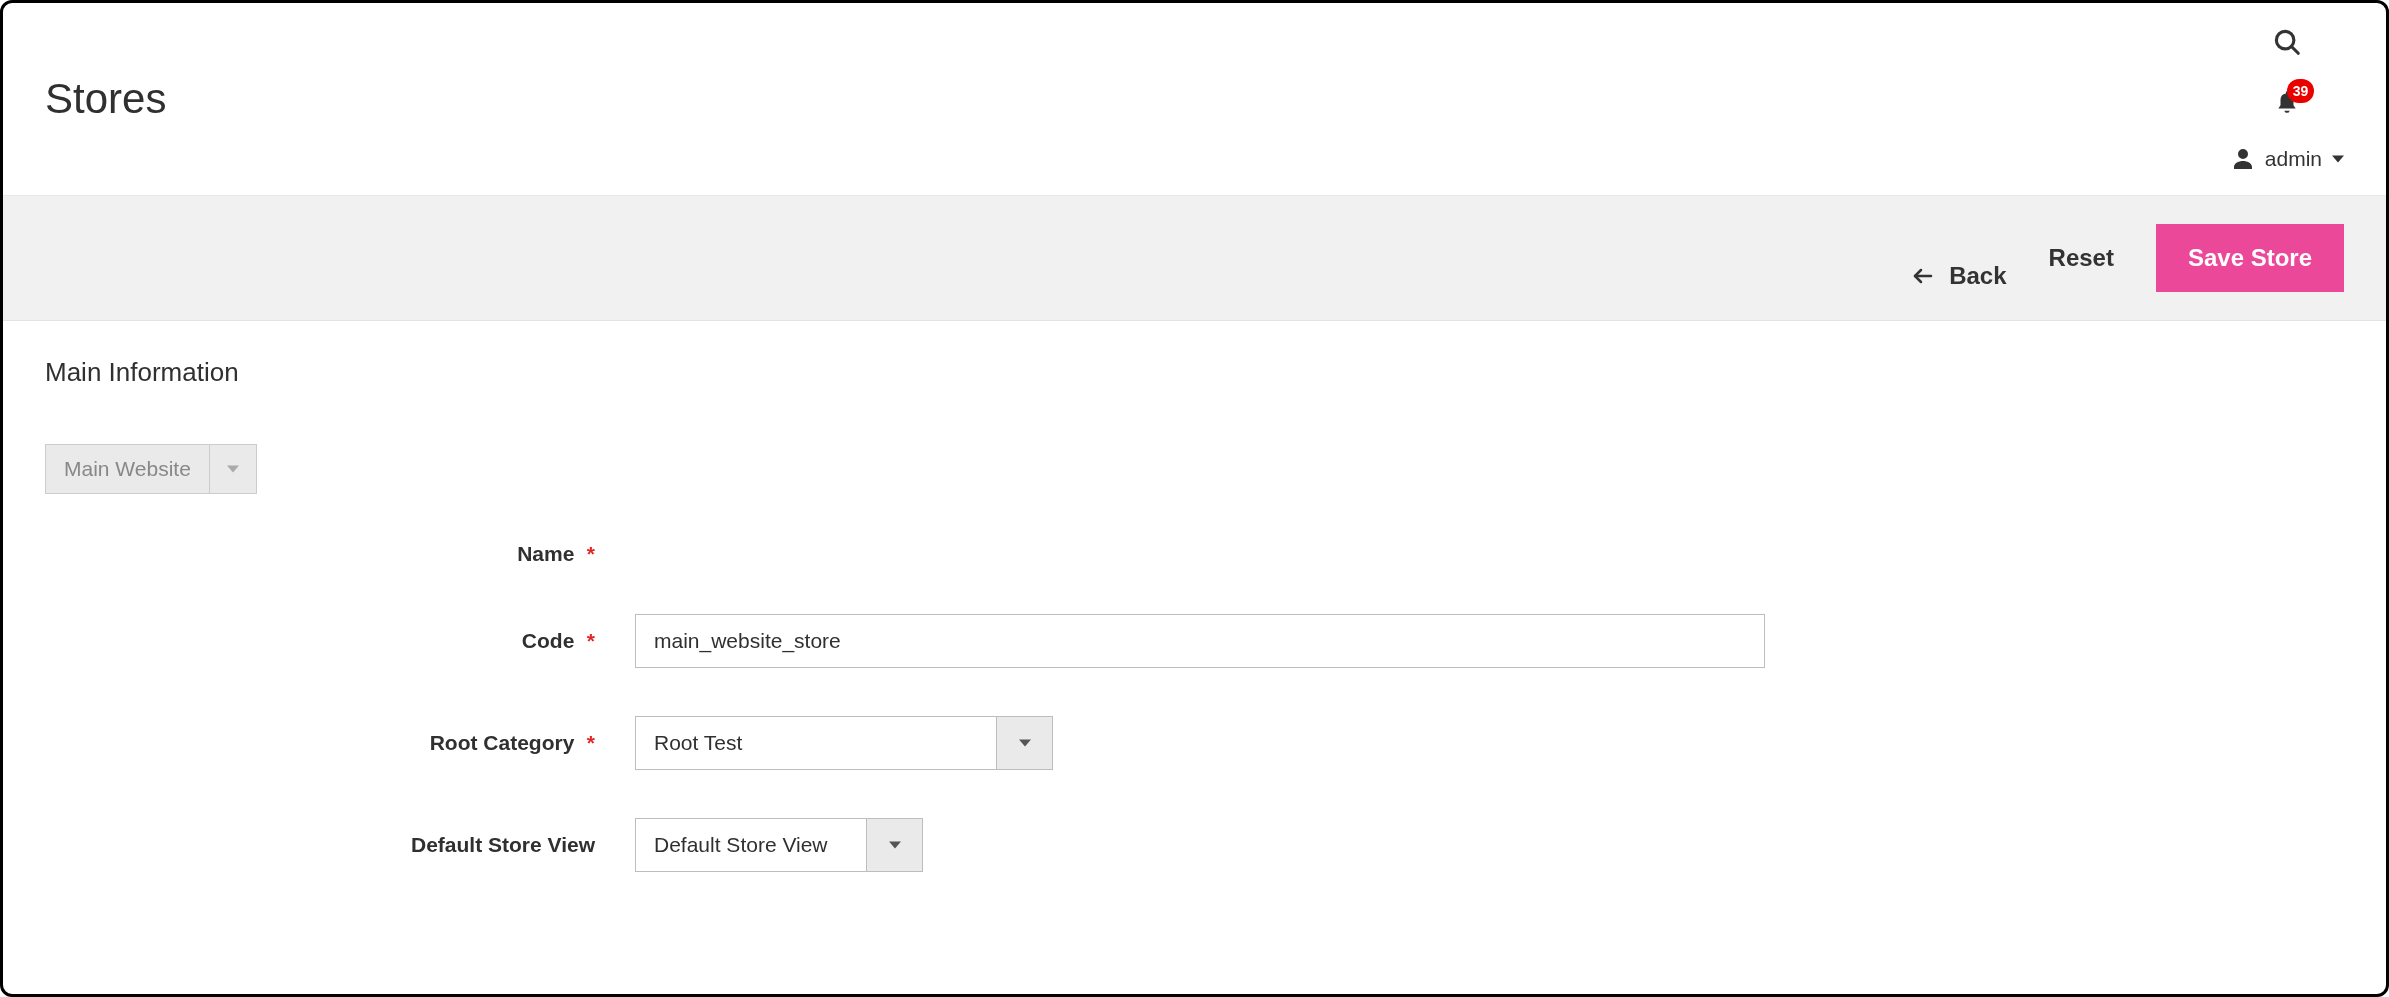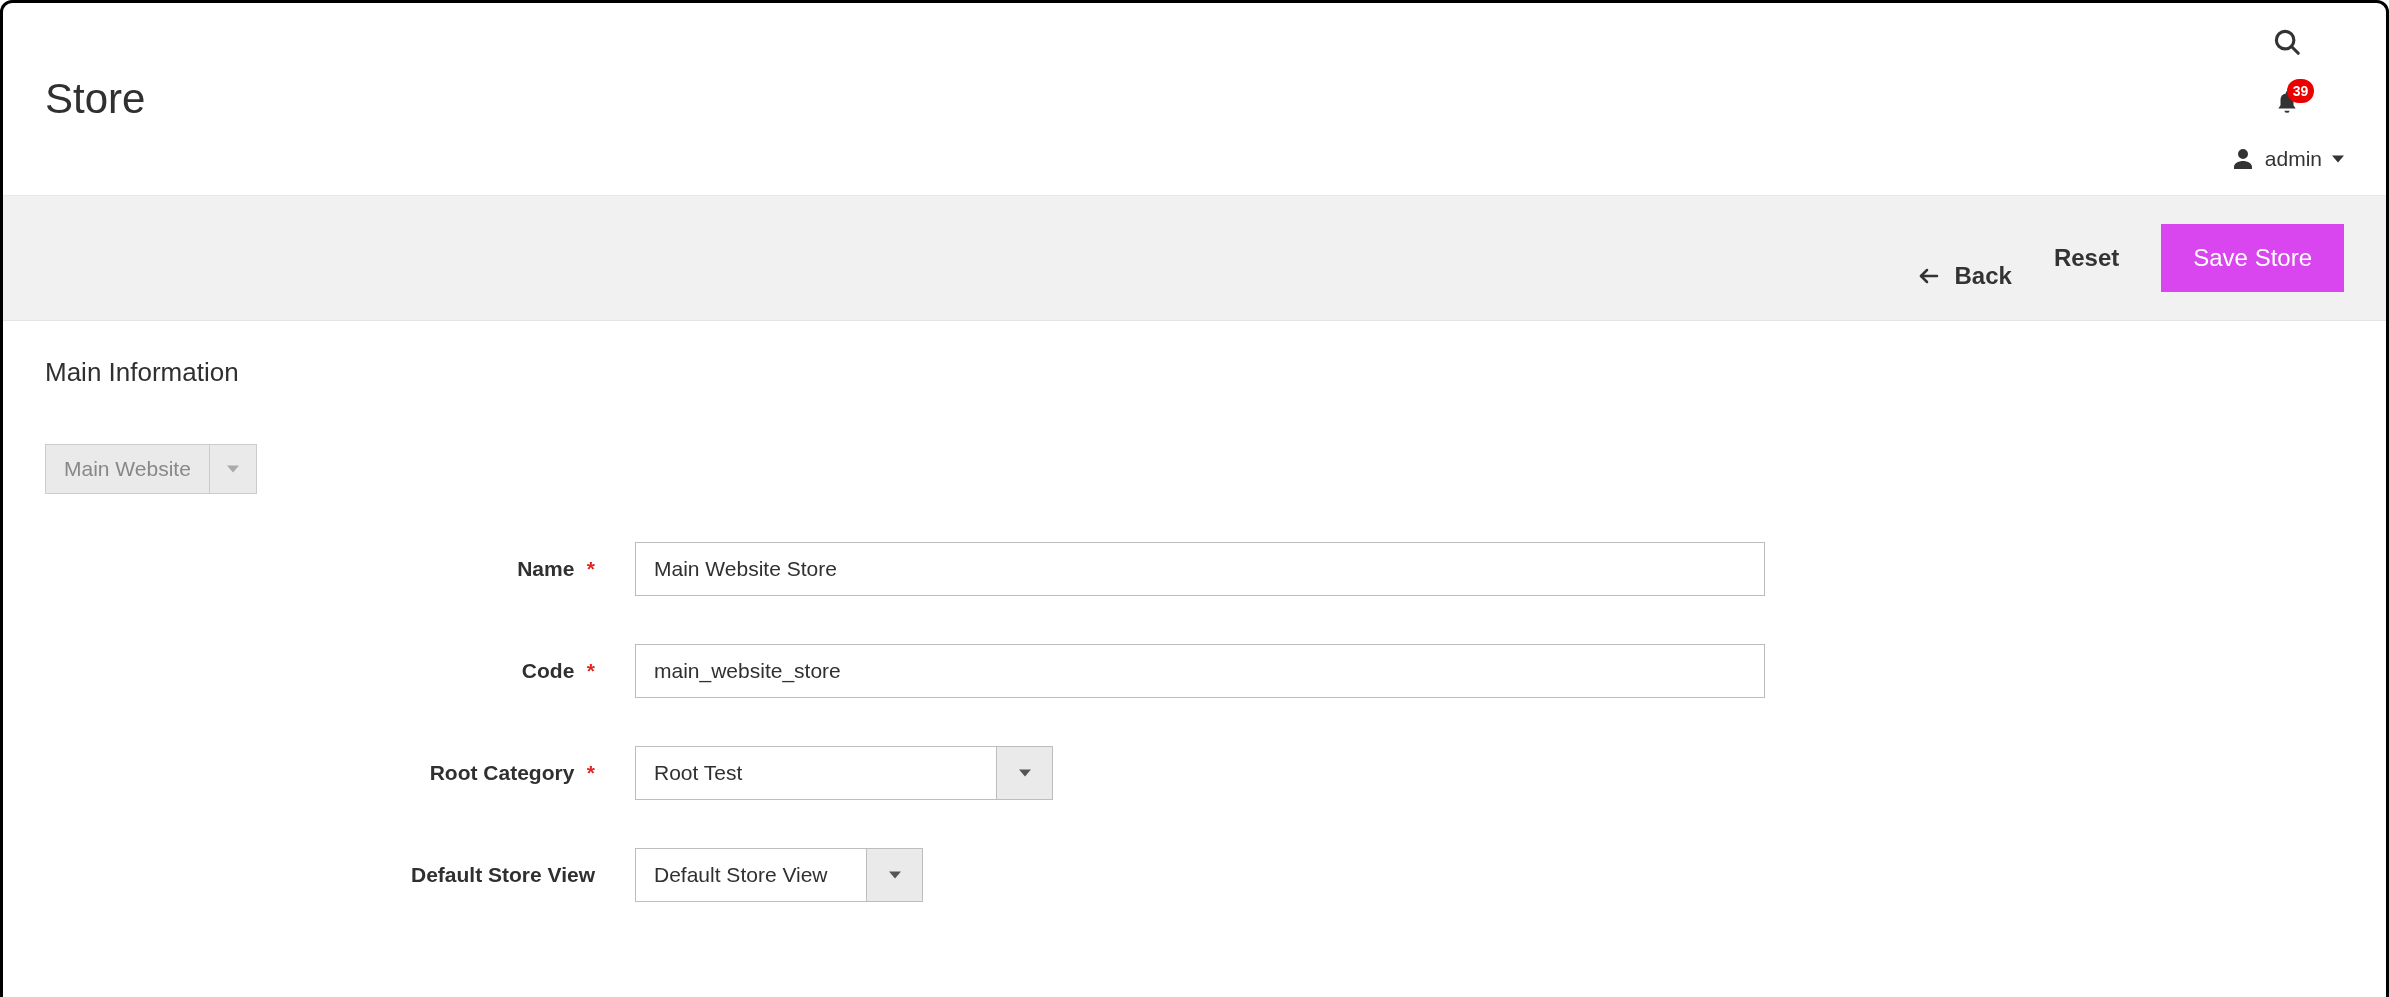--- a/index.html
+++ b/index.html
@@ -95,25 +95,25 @@
     }
     .reset-btn {
       background: none;
       border: none;
       font-size: 24px;
       font-weight: 600;
       color: #333;
       cursor: pointer;
     }
     .save-btn {
-      background: #d946ef;
+      background: #ec4899;
       color: #fff;
       border: none;
       font-size: 24px;
-      font-weight: 400;
+      font-weight: 700;
       padding: 20px 32px;
       cursor: pointer;
     }
 
     
     .section {
       padding: 36px 42px 60px 42px;
     }
     .section-title {
       font-size: 26px;
@@ -203,21 +203,21 @@
     .root-cat .cs-text { min-width: 360px; }
     .default-sv .cs-text { min-width: 230px; }
 
   </style>
 </head>
 <body>
 
 <div class="frame">
 
   <div class="page-header-row">
-    <h1 class="page-title">Store</h1>
+    <h1 class="page-title">Stores</h1>
     <div class="top-actions">
 
       <span class="icon-btn">
         <svg width="30" height="30" viewBox="0 0 24 24" fill="none" stroke="#333" stroke-width="2.5" stroke-linecap="round">
           <circle cx="10.5" cy="10.5" r="7"></circle>
           <line x1="21" y1="21" x2="15.8" y2="15.8"></line>
         </svg>
       </span>
 
       <span class="icon-btn bell-wrap">
@@ -266,23 +266,20 @@
           </span>
         </div>
       </div>
     </div>
 
     <div class="form-row">
       <div class="form-label-cell">
         <span class="form-label">Name</span>
         <span class="req">*</span>
       </div>
-      <div class="form-control-cell">
-        <input type="text" class="text-input" value="Main Website Store" style="">
-      </div>
     </div>
 
     <div class="form-row">
       <div class="form-label-cell">
         <span class="form-label">Code</span>
         <span class="req">*</span>
       </div>
       <div class="form-control-cell">
         <input type="text" class="text-input" value="main_website_store" style="">
       </div>

